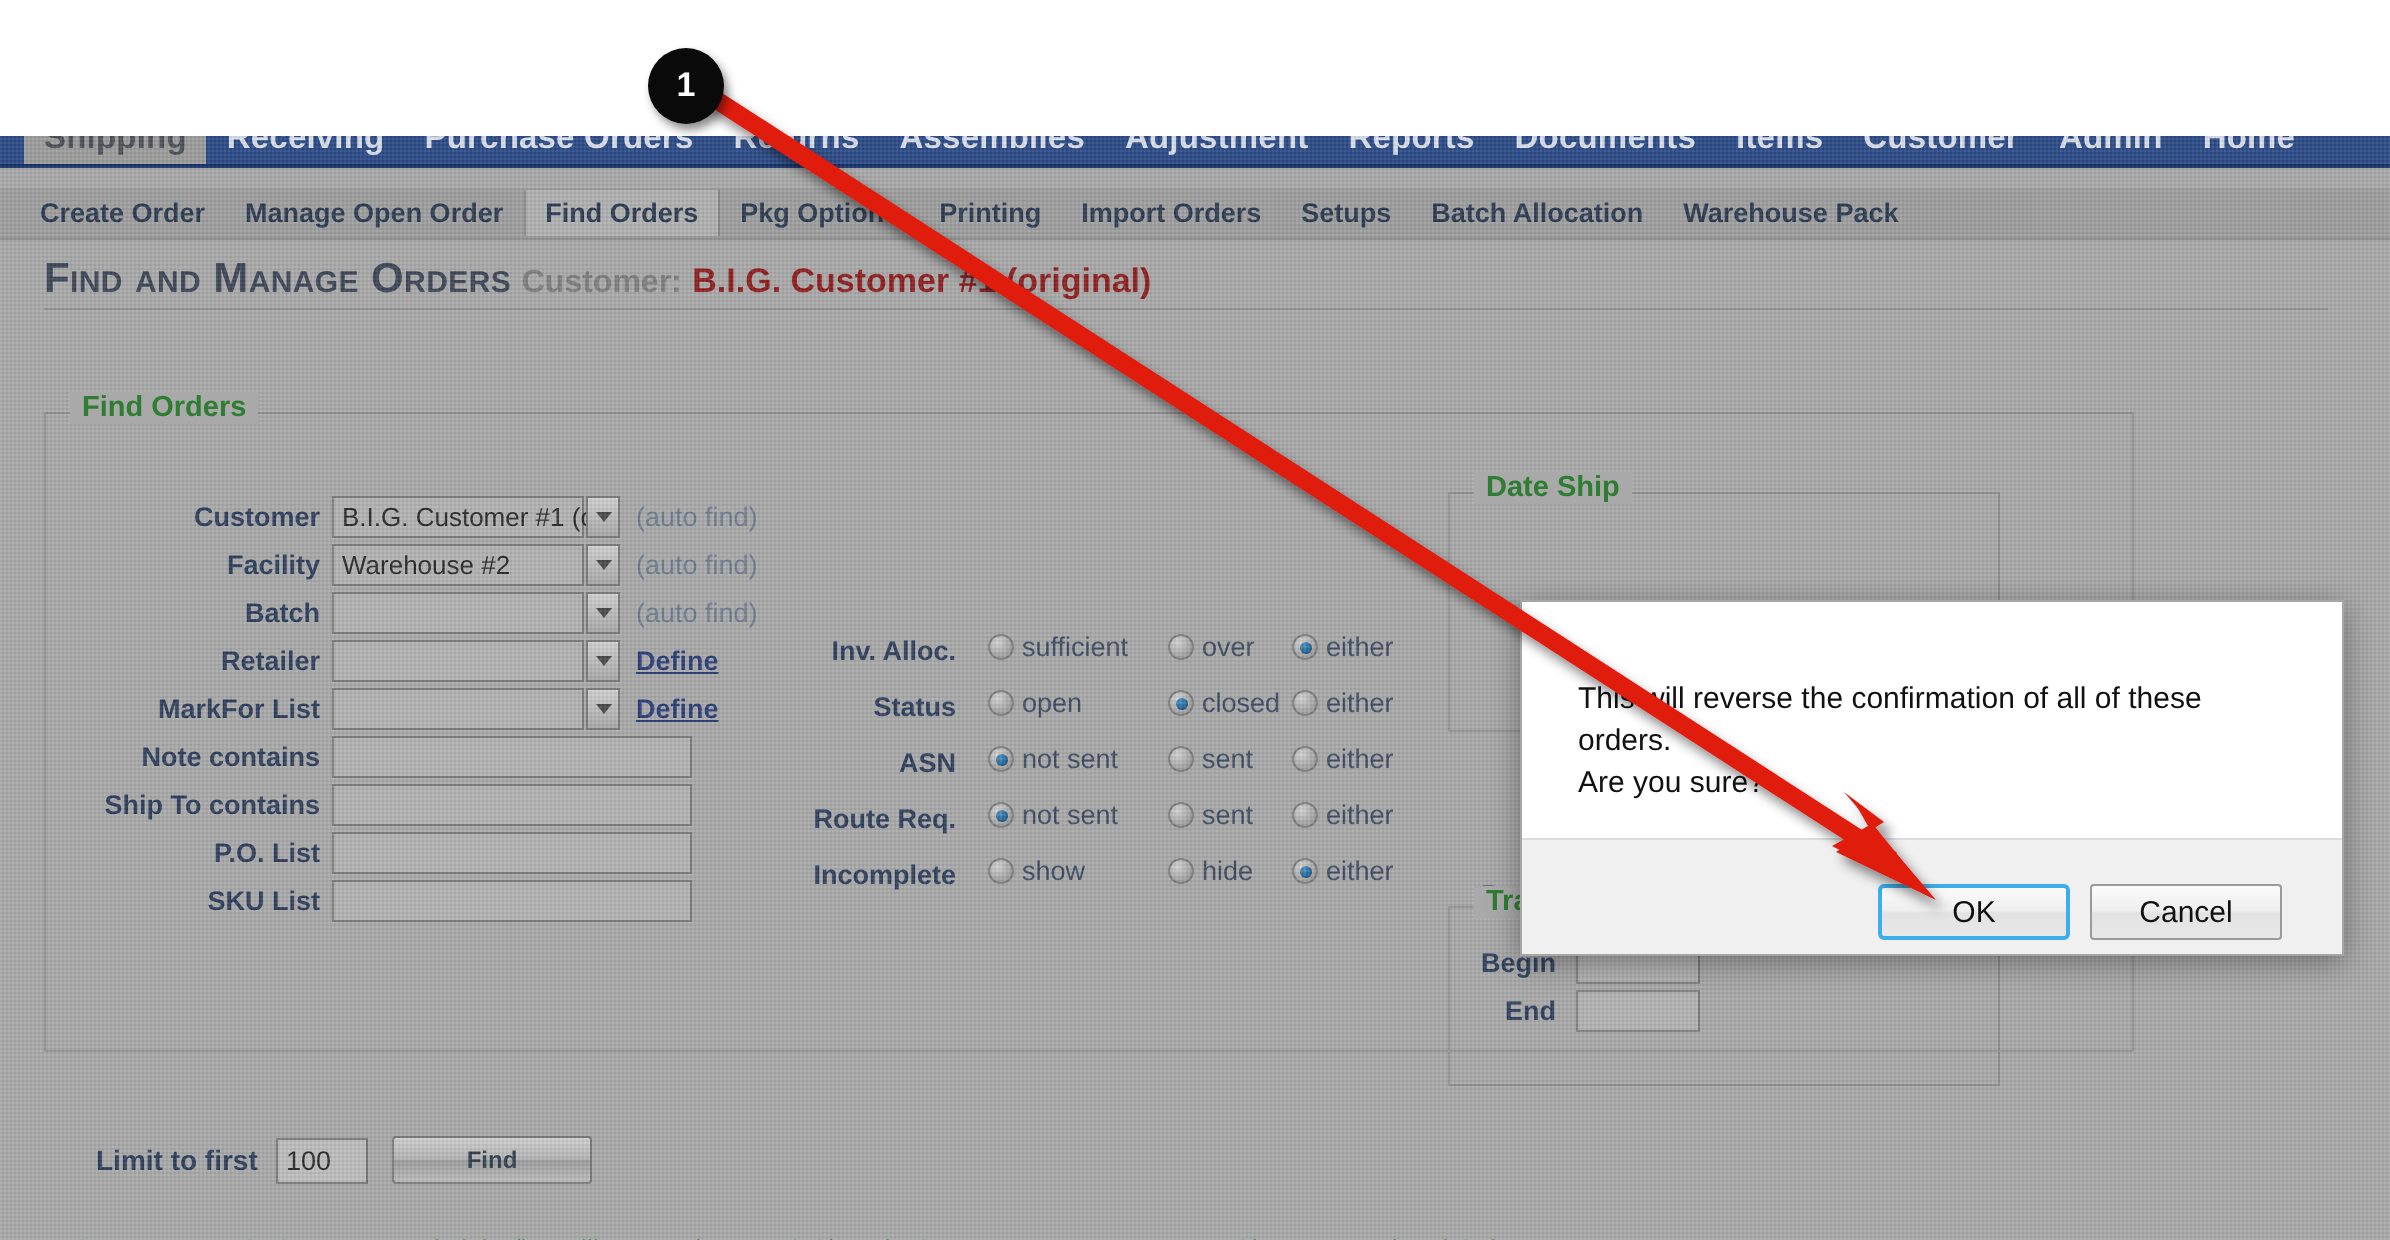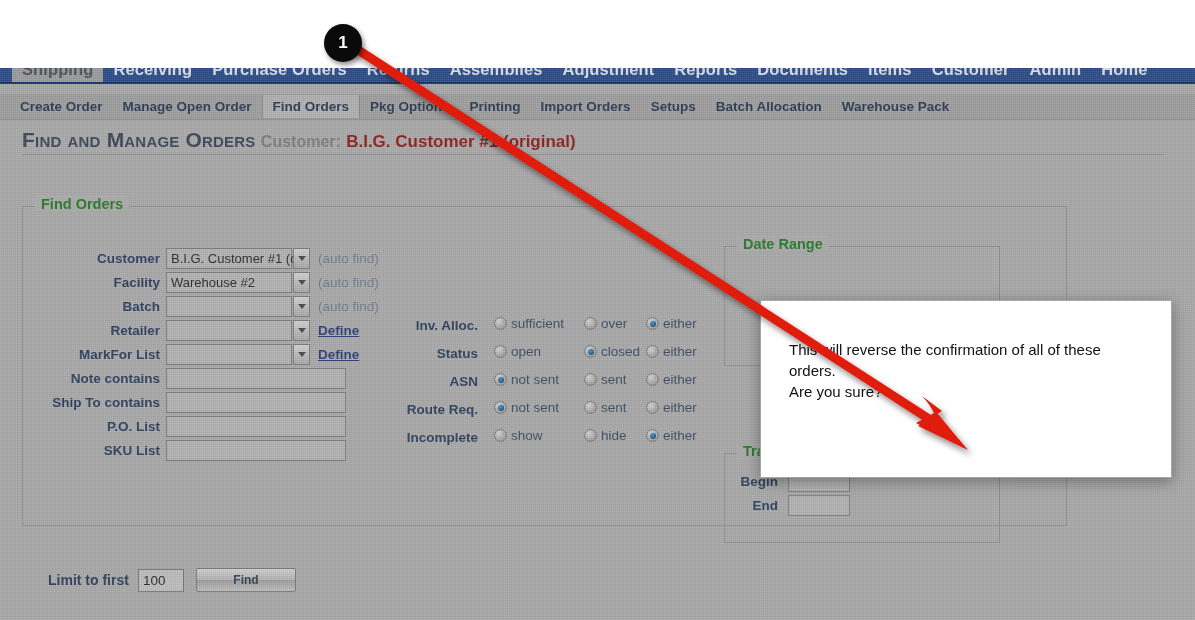--- a/index.html
+++ b/index.html
@@ -521,21 +521,21 @@
           <span class="radio"></span>
           <span>hide</span>
         </div>
         <div class="ropt" style="left: 646px; top: 360px;">
           <span class="radio on"></span>
           <span>either</span>
         </div>
       </div>
 
     <div class="fs" id="fsDate">
-      <div class="fs-legend">Date Range</div>
+      <div class="fs-legend">Date Ship</div>
     </div>
     <div id="dateOpts">
         <div class="ropt" style="left: 766px; top: 272px;">
           <span class="radio on"></span>
           <span>created</span>
         </div>
         <div class="ropt" style="left: 888px; top: 272px;">
           <span class="radio"></span>
           <span>confirmed</span>
         </div>
@@ -565,20 +565,24 @@
     <div class="criteria">Customer=B.I.G. Customer #1 (original);Facility=Warehouse #2;Closed;ASN not sent;Route not sent;Show Incompleted Only;</div>
 
   </div>
 
   <div id="dialog">
     <div class="dlg-body">
       <div class="dlg-msg">
         <span>This will reverse the confirmation of all of these orders.</span><br>
         <span>Are you sure?</span>
       </div>
+    </div>
+    <div class="dlg-foot">
+      <button class="dlgbtn" id="okBtn">OK</button>
+      <button class="dlgbtn" id="cancelBtn">Cancel</button>
     </div>
   </div>
 
   <svg id="annot" viewBox="0 0 1195 620">
     <defs>
       <filter id="shadow" x="-30%" y="-30%" width="180%" height="180%">
         <feDropShadow dx="4" dy="5" stdDeviation="3" flood-color="#000" flood-opacity="0.45"></feDropShadow>
       </filter>
     </defs>
     <g filter="url(#shadow)">

